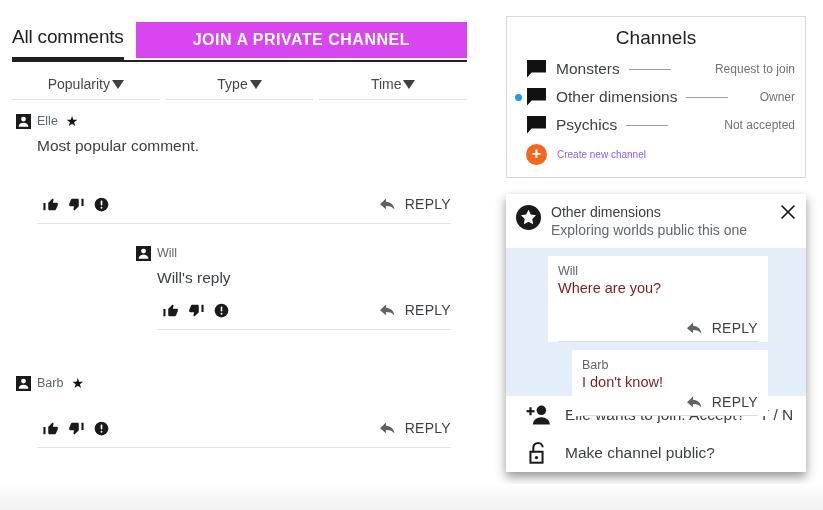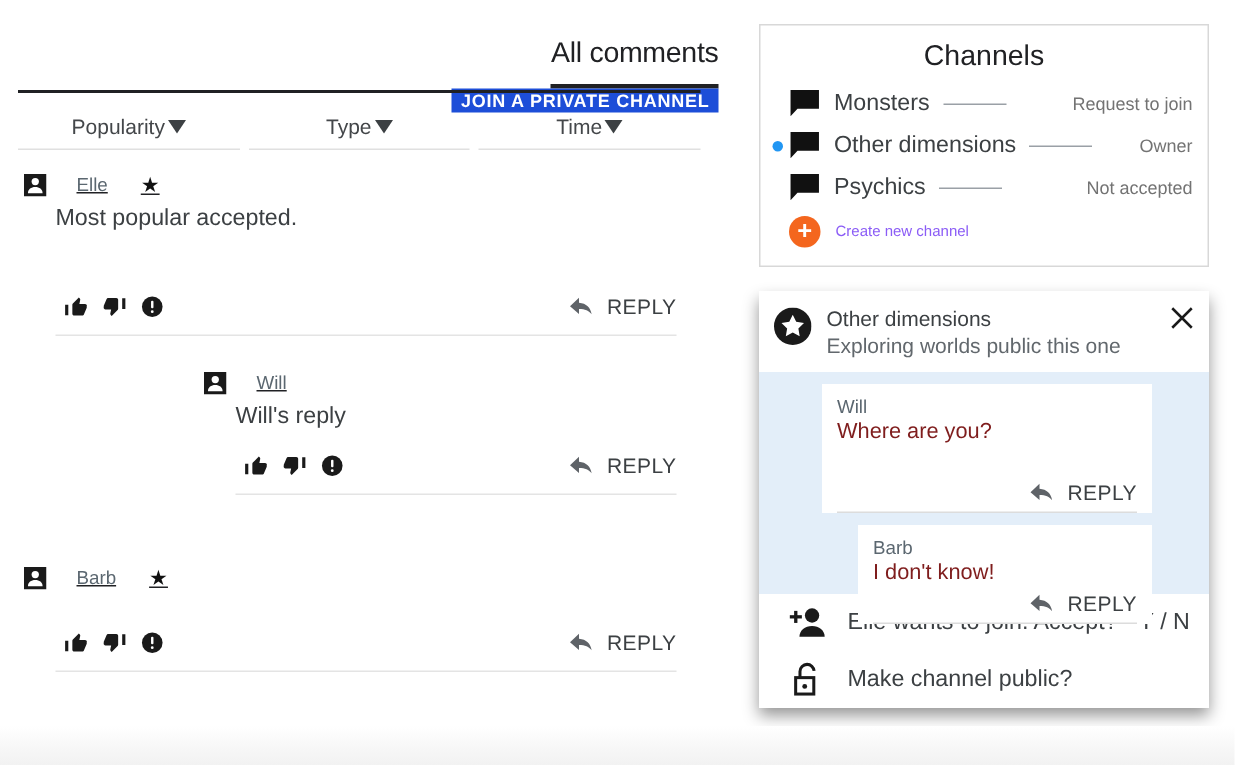--- a/index.html
+++ b/index.html
@@ -28,43 +28,42 @@
   .comments-col {
     position: absolute;
     left: 0;
     top: 0;
     width: 470px;
     height: 510px;
   }
 
   .comments-header {
     position: absolute;
-    left: 24px;
+    left: 12px;
     top: 20px;
     width: 455px;
     height: 40px;
     display: flex;
-    align-items: flex-end;
-    flex-direction: column;
+    align-items: center;
   }
   .all-comments-tab {
     font-size: 19px;
     color: #202124;
     padding: 5px 0 9px 0;
     border-bottom: 3px solid #202124;
     letter-spacing: -0.2px;
     white-space: nowrap;
   }
   .join-btn {
     margin-left: 12px;
     flex: 1;
     height: 36px;
-    background: #1d4ed8;
+    background: #d946ef;
     color: #ffffff;
-    font-size: 12px;
+    font-size: 16px;
     font-weight: bold;
     letter-spacing: 0.5px;
     display: flex;
     align-items: center;
     justify-content: center;
     border: none;
     cursor: pointer;
     font-family: "Liberation Sans", sans-serif;
   }
   .header-rule {
@@ -112,24 +111,23 @@
     position: absolute;
     left: 16px;
     width: 435px;
   }
   .comment.nested {
     left: 136px;
     width: 315px;
   }
   .author-line {
     display: flex;
-    align-items: center;
-    gap: 20px;
+    align-items: flex-start;
+    gap: 6px;
     height: 18px;
-    text-decoration: underline;
   }
   .avatar-icon {
     width: 15px;
     height: 15px;
     flex: none;
   }
   .author-name {
     font-size: 12.5px;
     color: #5b6770;
   }
@@ -378,21 +376,21 @@
   <div class="comment" style="top:114px;">
     <div class="author-line">
       <svg class="avatar-icon" viewBox="0 0 16 16">
         <rect x="0" y="0" width="16" height="16" fill="#1a1a1a"></rect>
         <circle cx="8" cy="5.4" r="2.6" fill="#ffffff"></circle>
         <path d="M2.8 13.6c0-2.7 2.3-4.3 5.2-4.3s5.2 1.6 5.2 4.3z" fill="#ffffff"></path>
       </svg>
       <span class="author-name">Elle</span>
       <span class="star-badge">★</span>
     </div>
-    <div class="comment-text">Most popular accepted.</div>
+    <div class="comment-text">Most popular comment.</div>
     <div class="action-row" style="margin-top:36px;">
       <div class="vote-icons">
         <svg width="17" height="17" viewBox="0 0 24 24">
           <path fill="#1a1a1a" d="M2 20h3V10H2v10zM22.5 11.2c0-.9-.8-1.7-1.7-1.7h-5.4l.8-3.9.03-.3c0-.4-.15-.7-.4-1L14.9 3.4 9.3 9c-.3.3-.5.7-.5 1.2v8.3c0 .9.8 1.7 1.7 1.7h7.6c.7 0 1.3-.4 1.55-1l2.6-6c.07-.2.1-.4.1-.6v-1.4z"></path>
         </svg>
         <svg width="17" height="17" viewBox="0 0 24 24">
           <path fill="#1a1a1a" d="M19 4h3v10h-3V4zM1.5 12.8c0 .9.8 1.7 1.7 1.7h5.4l-.8 3.9-.03.3c0 .4.15.7.4 1l.93.9 5.6-5.6c.3-.3.5-.7.5-1.2V5.5c0-.9-.8-1.7-1.7-1.7H5.9c-.7 0-1.3.4-1.55 1l-2.6 6c-.07.2-.1.4-.1.6v1.4z"></path>
         </svg>
         <svg width="15" height="15" viewBox="0 0 24 24">
           <circle cx="12" cy="12" r="11" fill="#1a1a1a"></circle>

